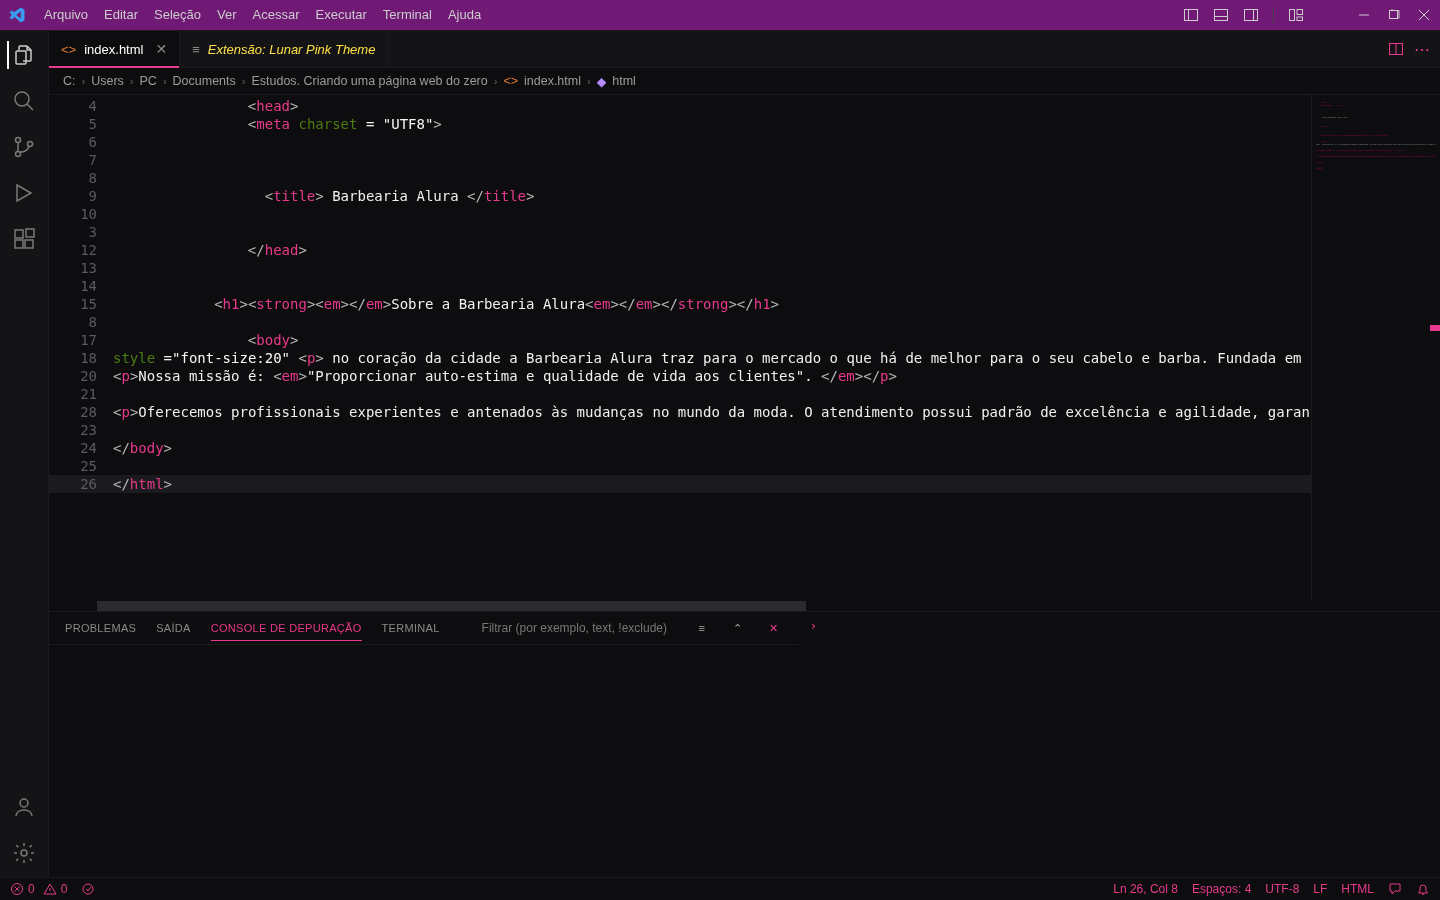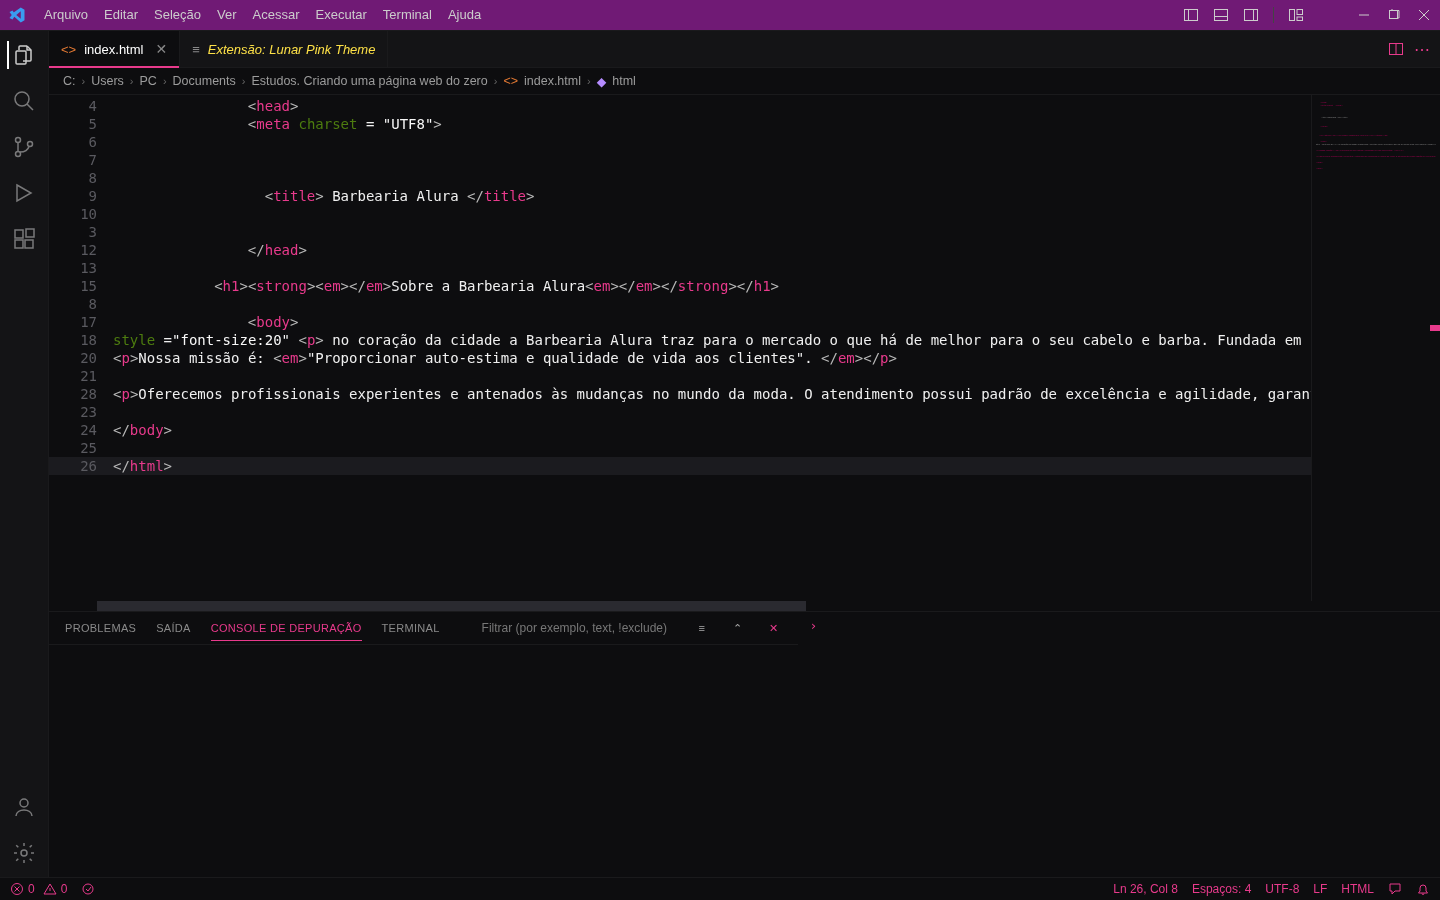--- a/index.html
+++ b/index.html
@@ -264,20 +264,24 @@
             </div>
             <div class="line">
               <div class="gutter">12</div>
               <div class="codecell"><span><span>                </span><span class="brkt">&lt;/</span><span class="tag">head</span><span class="brkt">&gt;</span></span></div>
             </div>
             <div class="line">
               <div class="gutter">13</div>
               <div class="codecell"><span><span>                </span></span></div>
             </div>
             <div class="line">
+              <div class="gutter">14</div>
+              <div class="codecell"><span><span>            </span></span></div>
+            </div>
+            <div class="line">
               <div class="gutter">15</div>
               <div class="codecell"><span><span>            </span><span class="brkt">&lt;</span><span class="tag">h1</span><span class="brkt">&gt;&lt;</span><span class="tag">strong</span><span class="brkt">&gt;&lt;</span><span class="tag">em</span><span class="brkt">&gt;&lt;/</span><span class="tag">em</span><span class="brkt">&gt;</span><span class="txt">Sobre a Barbearia Alura</span><span class="brkt">&lt;</span><span class="tag">em</span><span class="brkt">&gt;&lt;/</span><span class="tag">em</span><span class="brkt">&gt;&lt;/</span><span class="tag">strong</span><span class="brkt">&gt;&lt;/</span><span class="tag">h1</span><span class="brkt">&gt;</span></span></div>
             </div>
             <div class="line">
               <div class="gutter">8</div>
               <div class="codecell"><span><span>            </span></span></div>
             </div>
             <div class="line">
               <div class="gutter">17</div>
               <div class="codecell"><span><span>                </span><span class="brkt">&lt;</span><span class="tag">body</span><span class="brkt">&gt;</span></span></div>

